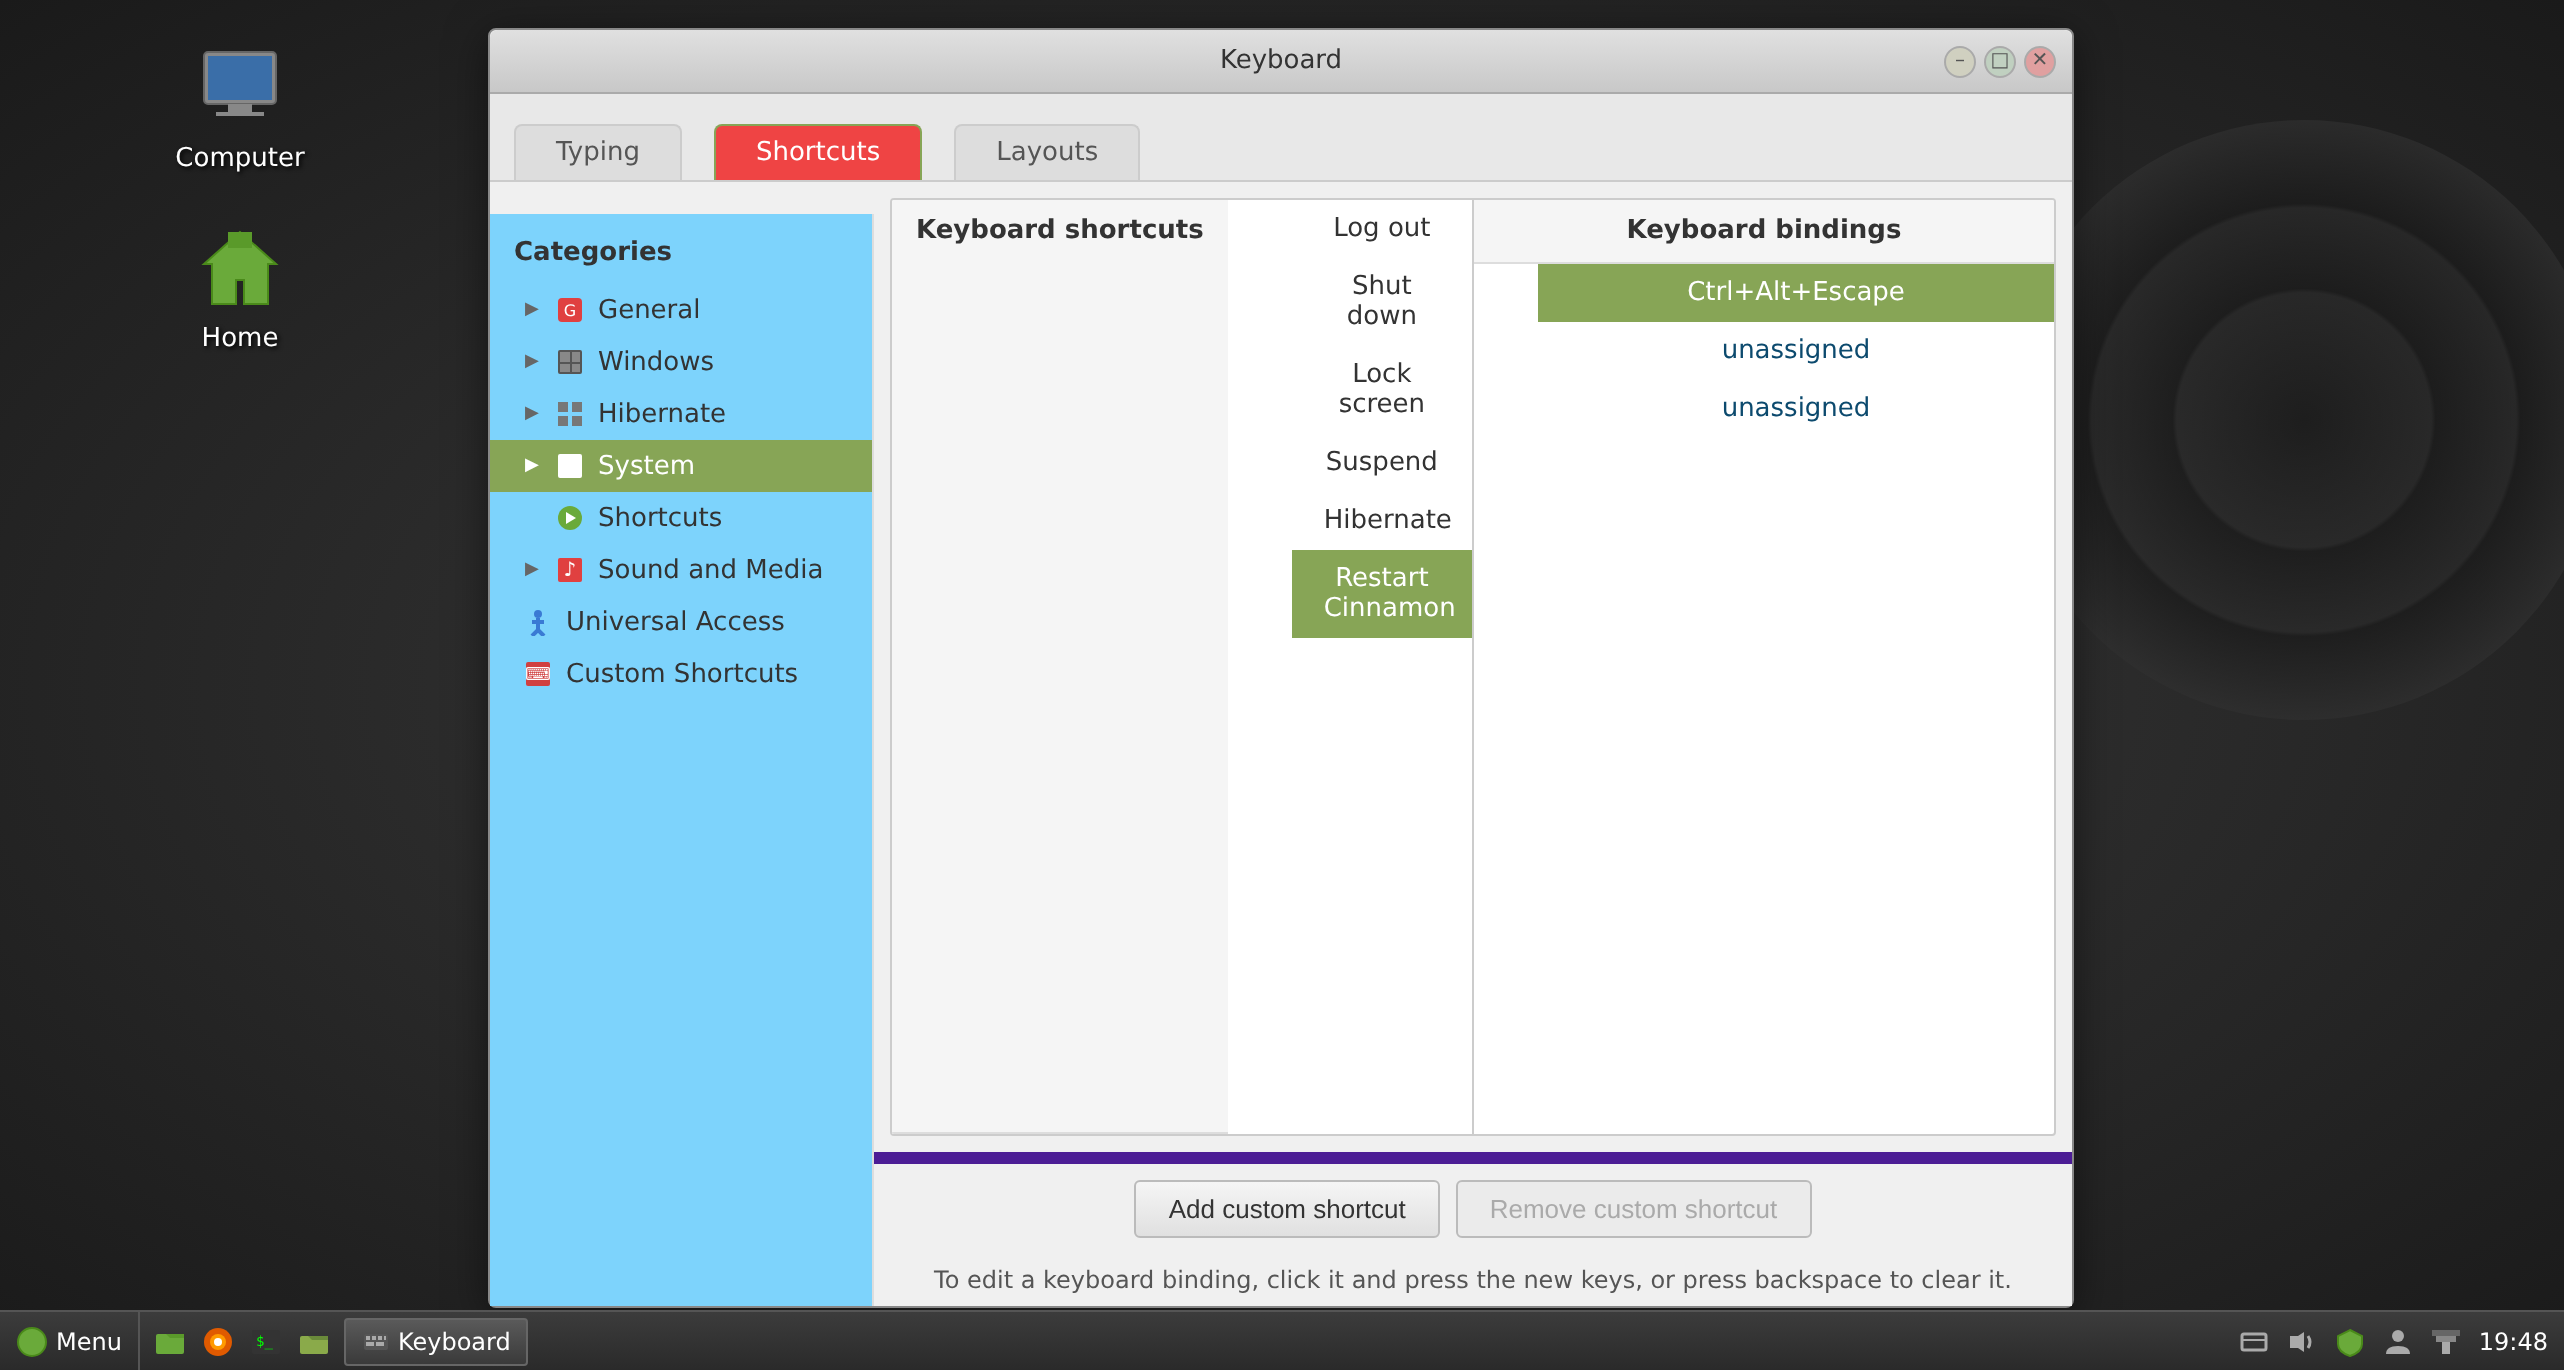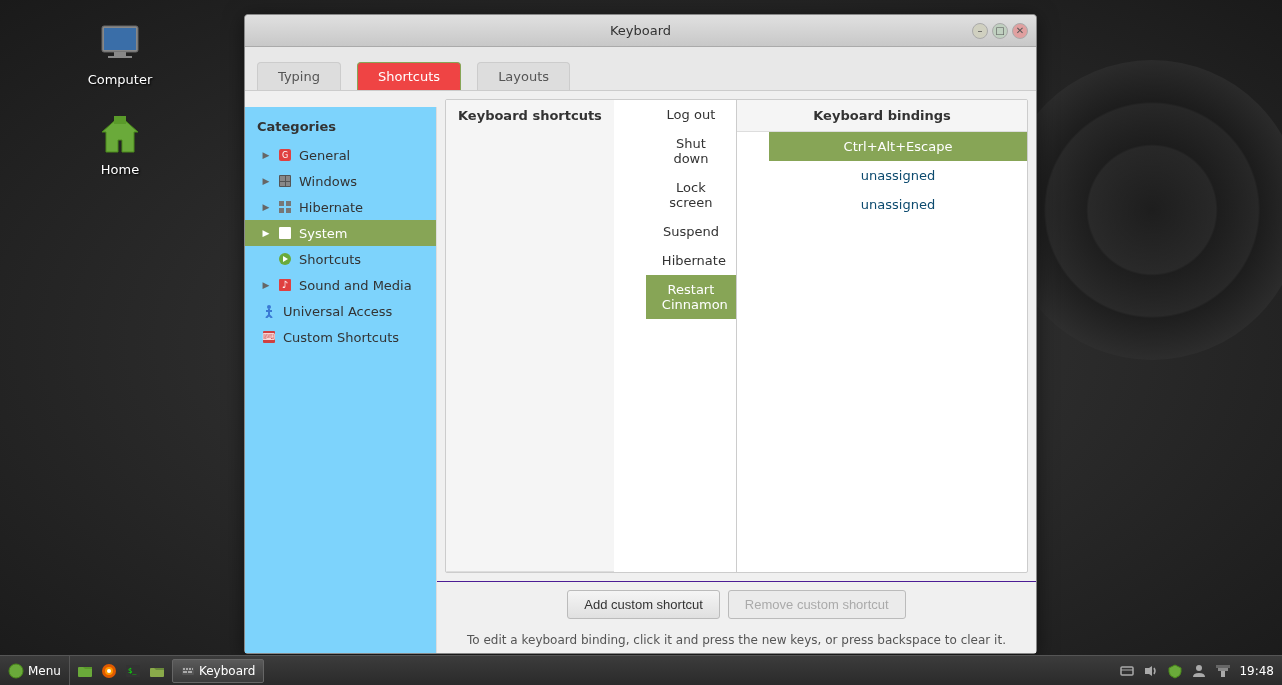--- a/index.html
+++ b/index.html
@@ -326,21 +326,21 @@
       color: white;
     }
 
     
     .bottom-bar {
       padding: 8px 12px;
       display: flex;
       align-items: center;
       justify-content: center;
       gap: 8px;
-      border-top: 1px solid #4c1d95;
+      border-top: 6px solid #4c1d95;
       background: #f0f0f0;
     }
     .btn {
       padding: 6px 16px;
       border: 1px solid #bbb;
       border-radius: 3px;
       background: linear-gradient(to bottom, #f5f5f5, #e0e0e0);
       color: #333;
       cursor: pointer;
       font-size: 13px;

